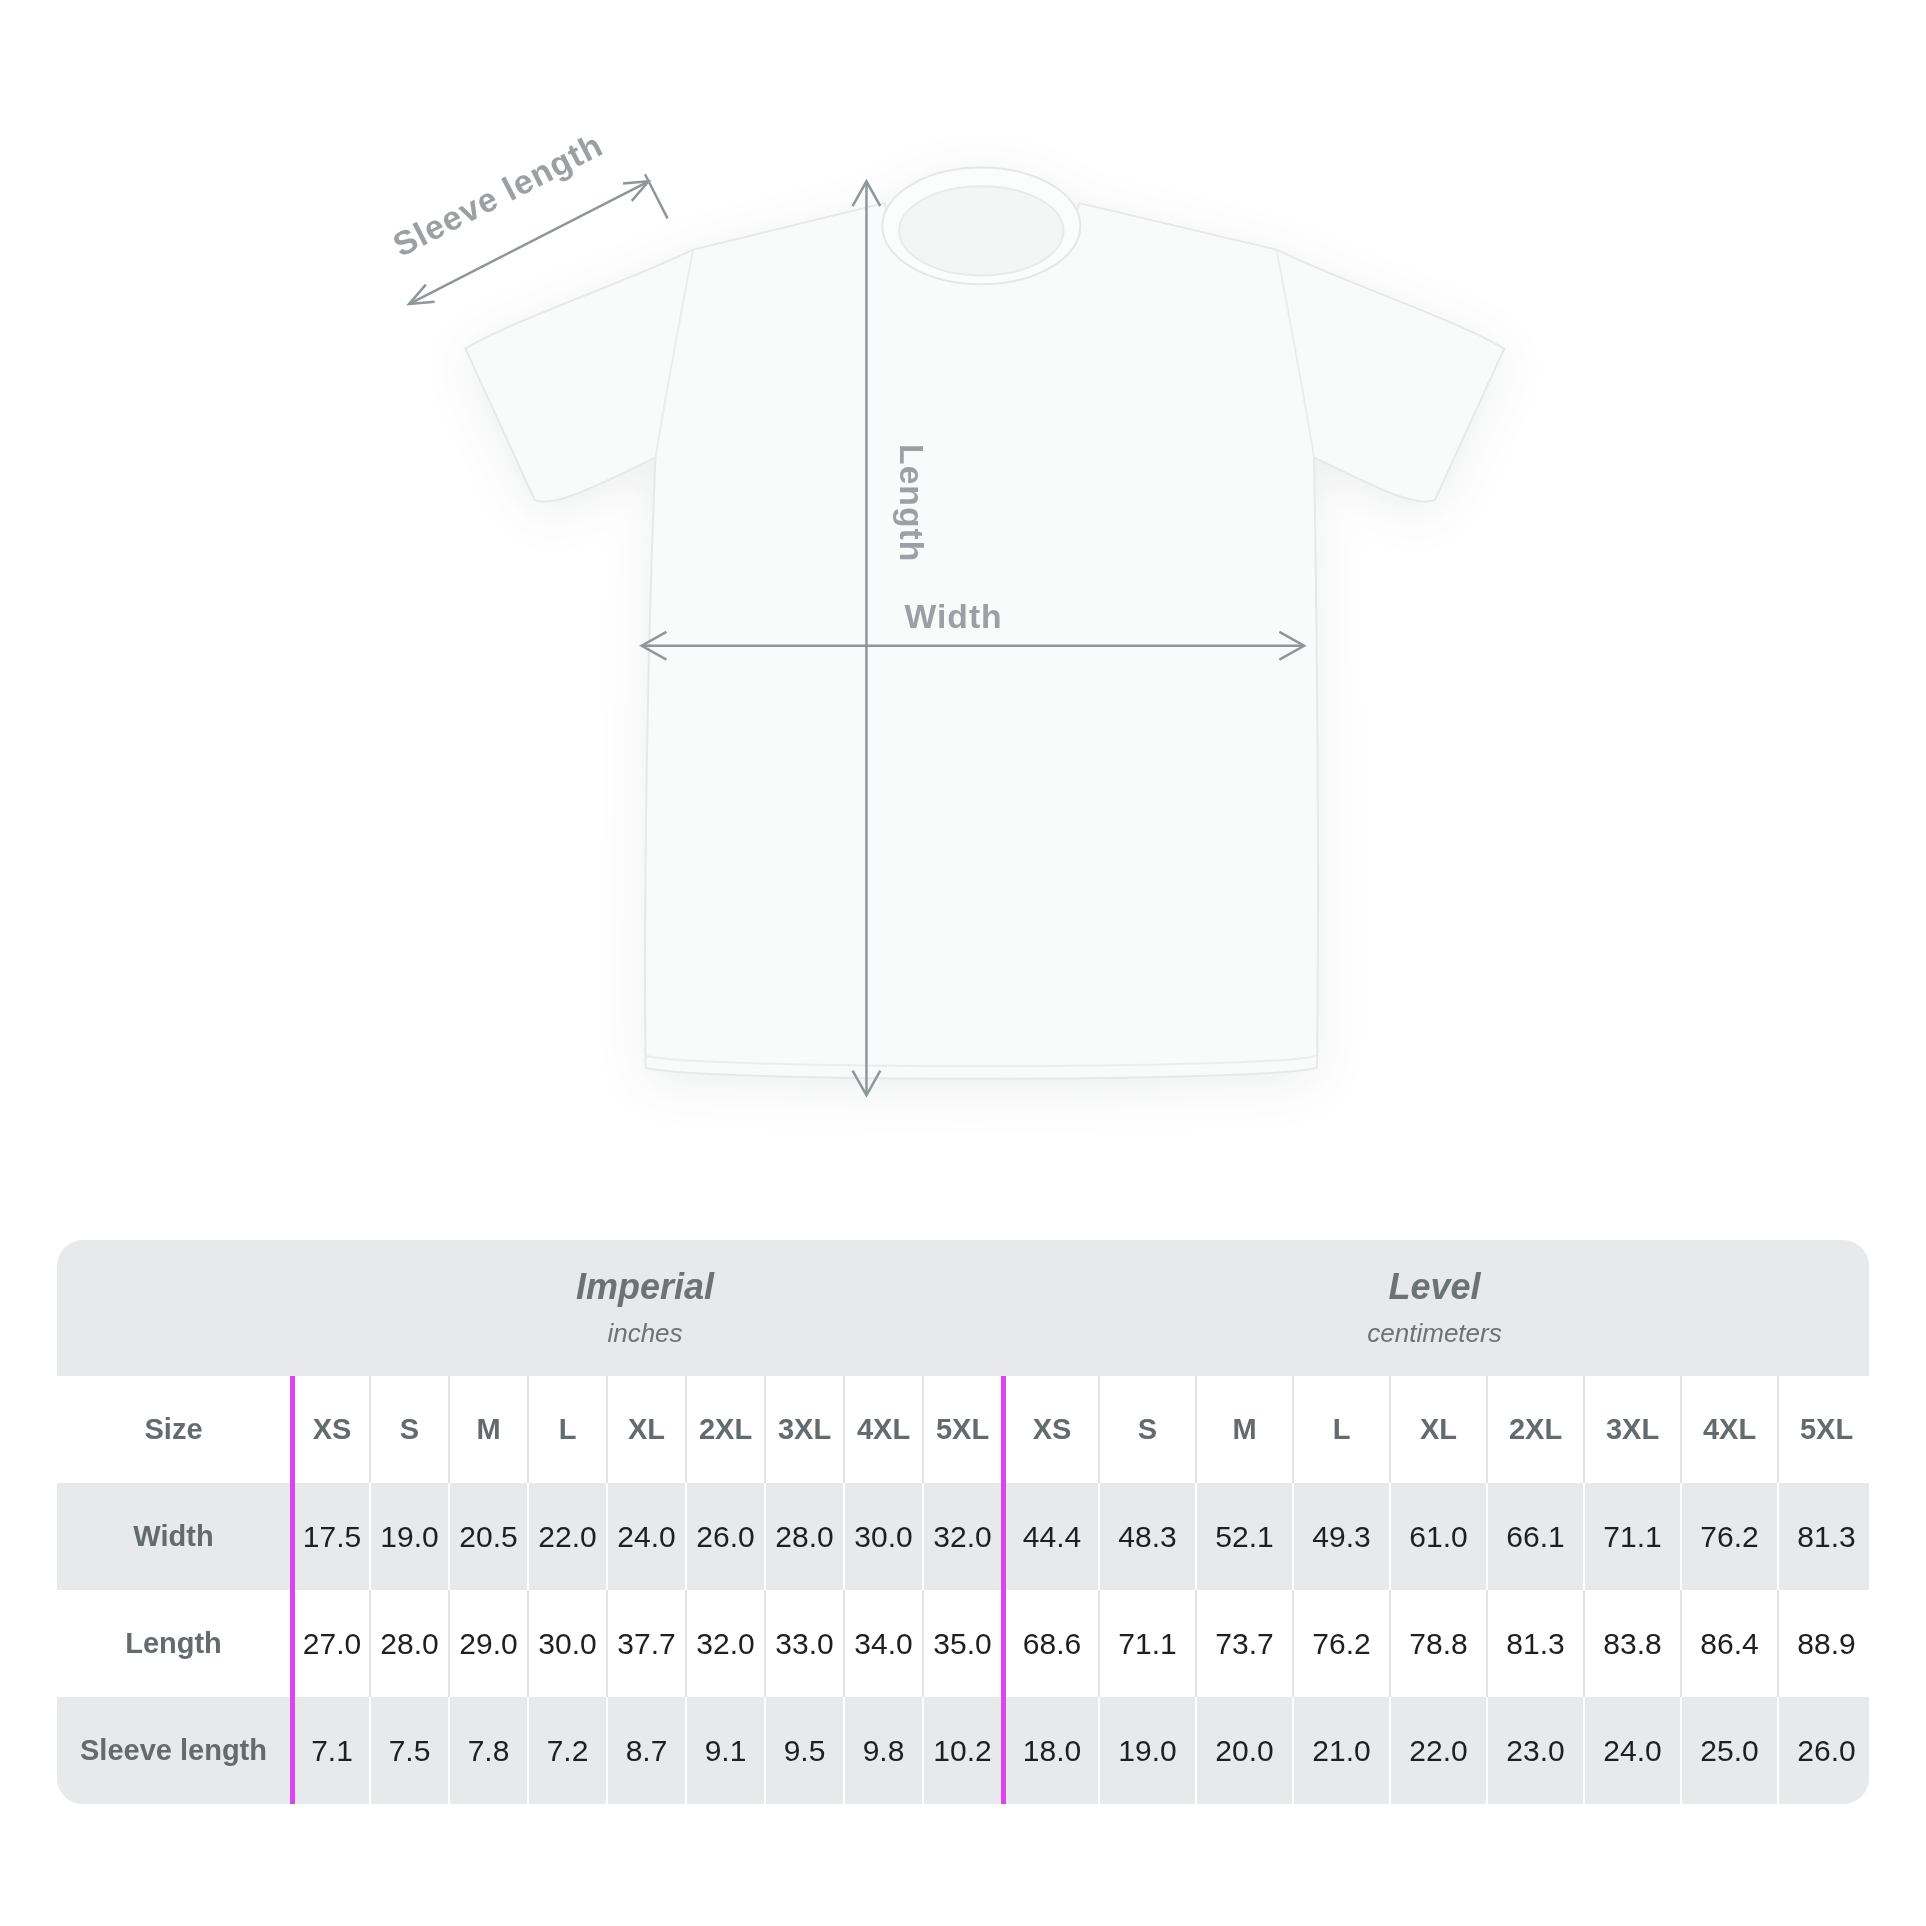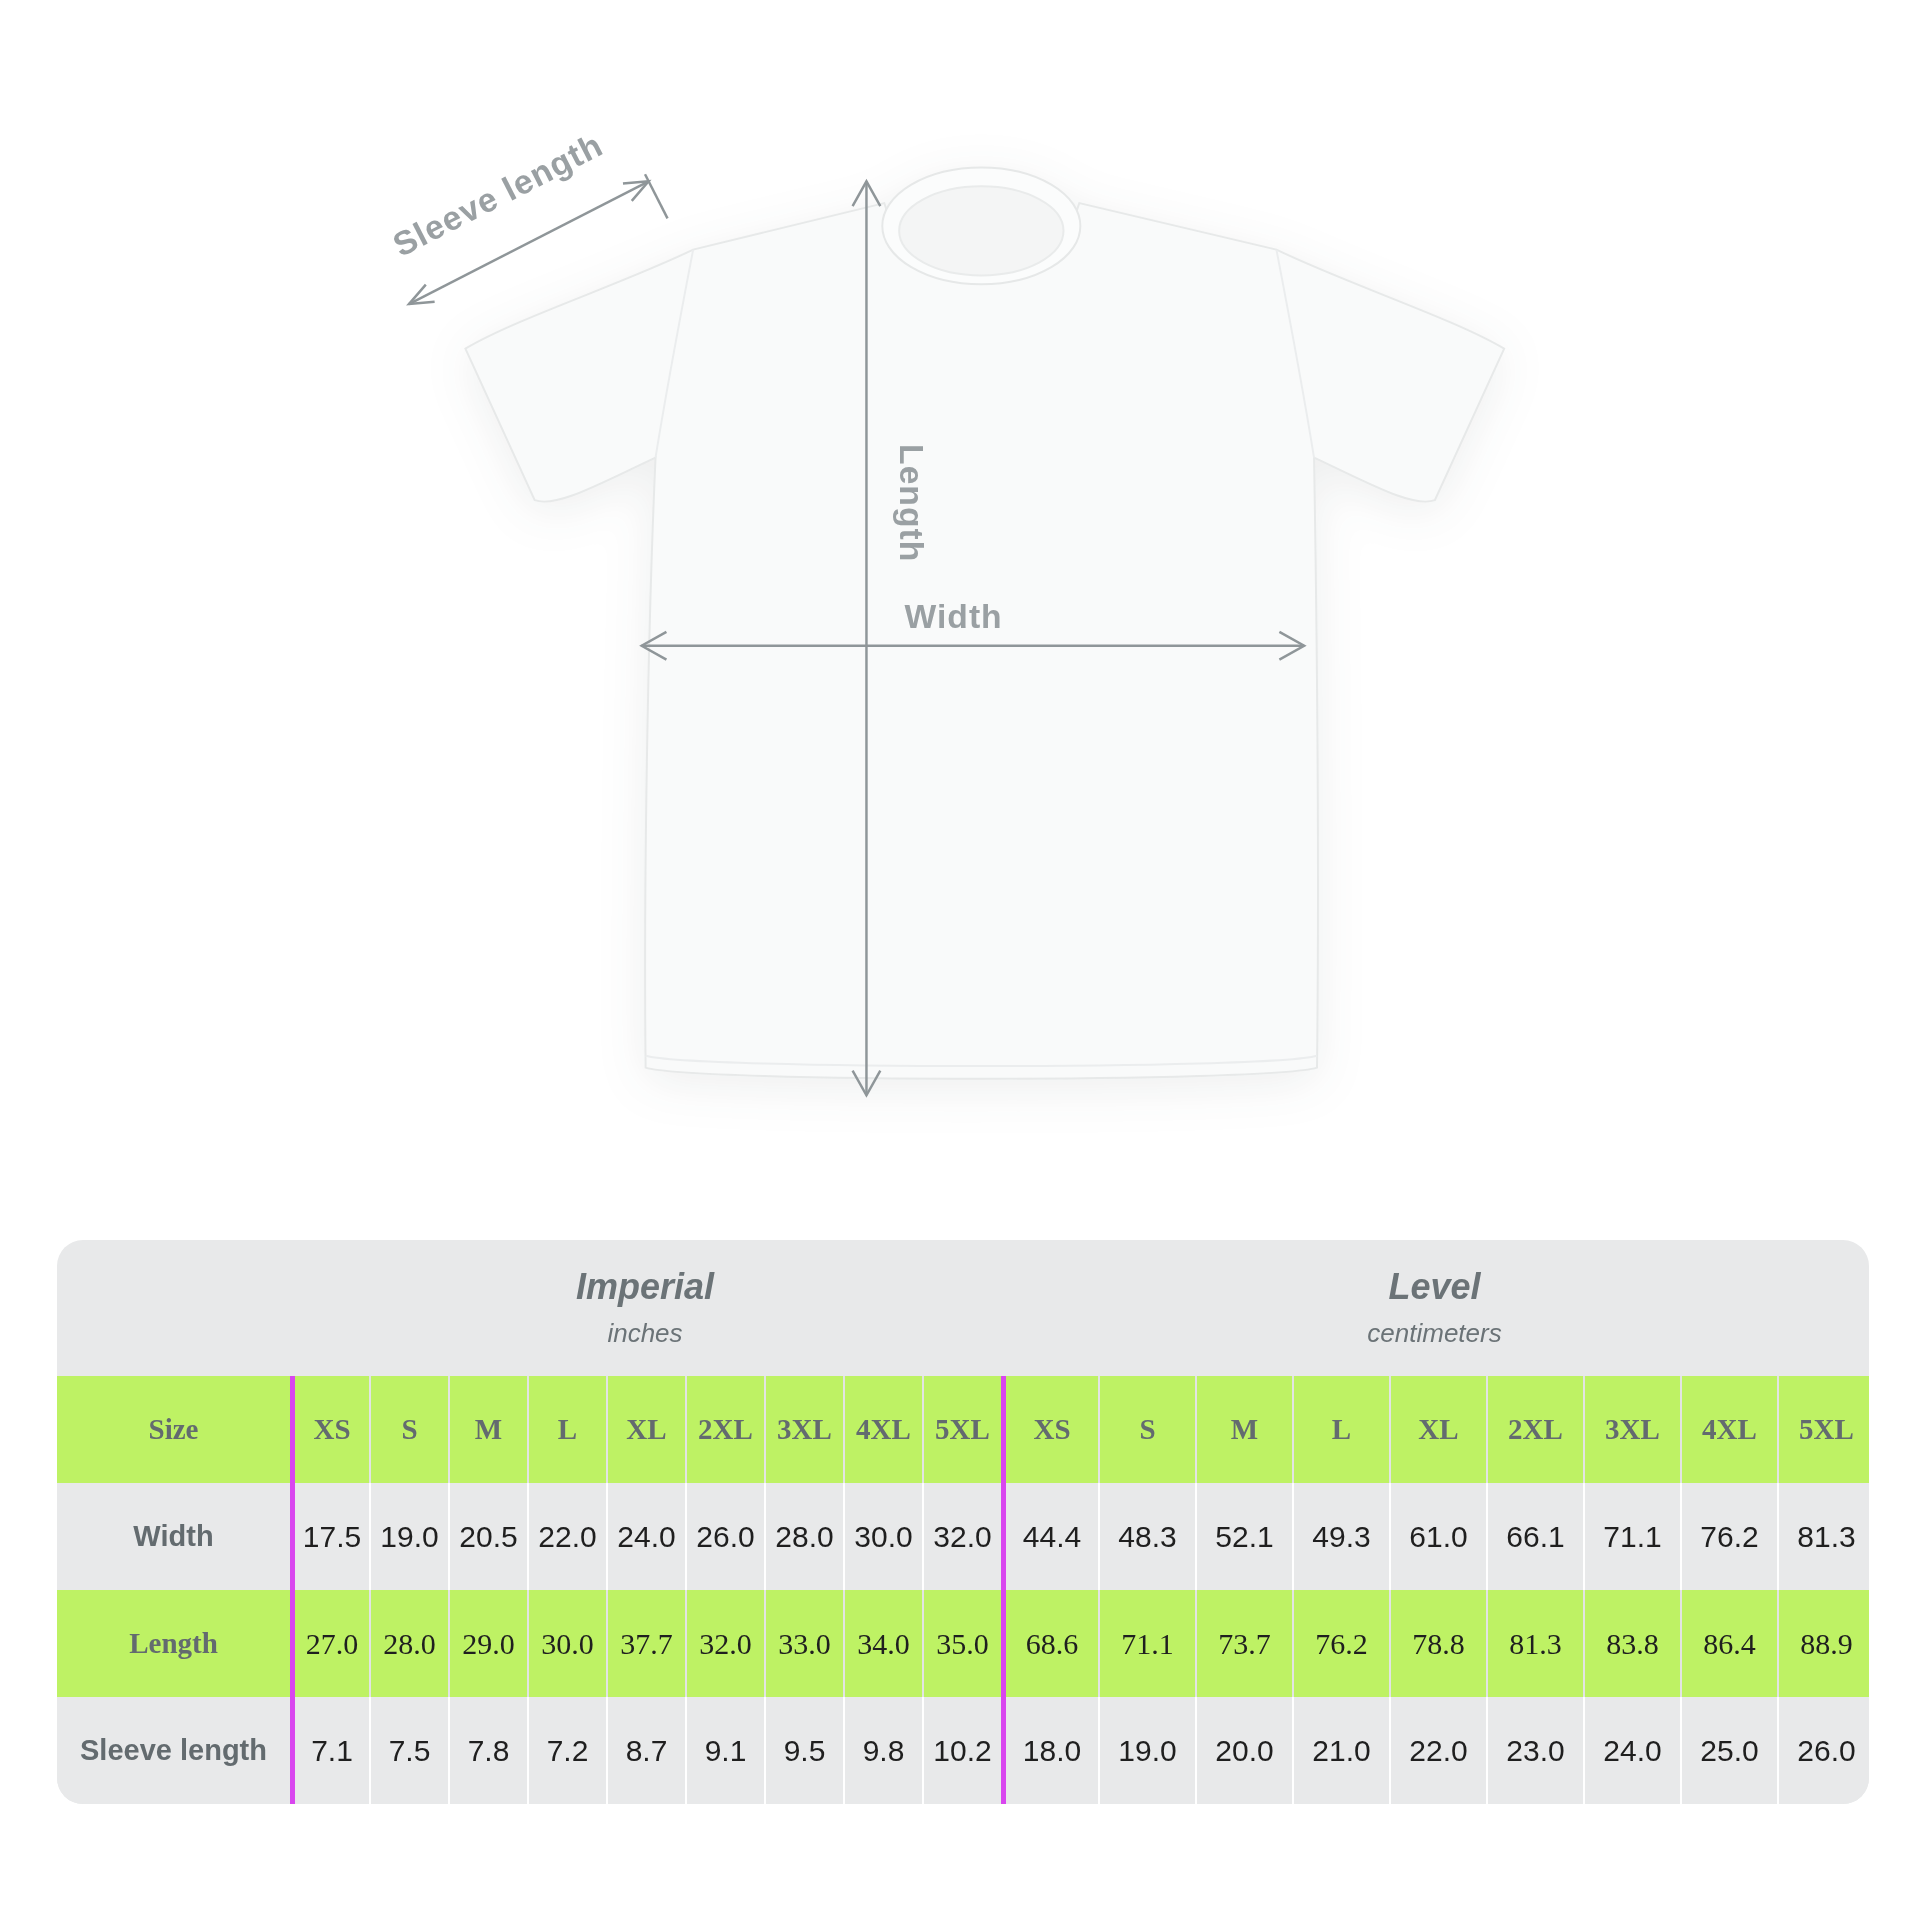--- a/index.html
+++ b/index.html
@@ -29,21 +29,21 @@
   .unit-head.metric{left:943px;width:869px;}
   .unit-name{font-size:36px;font-weight:bold;font-style:italic;margin-bottom:10px;}
   .unit-sub{font-size:26px;font-style:italic;}
   #grid{
     position:absolute;left:0;top:136px;width:1812px;
     display:grid;
     grid-template-columns:233px repeat(9,79px) repeat(9,97px);
     grid-auto-rows:107px;
   }
   .cell{display:flex;align-items:center;justify-content:center;font-size:30px;color:#1f1f1f;}
-  .cell.w{background:#bef264;font-family:Liberation Serif, serif;}
+  .cell.w{background:#ffffff;}
   .cell.g{background:#e8e9ea;}
   .cell.hd{font-weight:bold;color:#636b6f;font-size:29px;}
   .cell.w.sep{border-left:2px solid #e2e4e4;}
   .cell.g.sep{border-left:2px solid #ffffff;}
   .cell.sect{border-left:5px solid #d946ef;}
 </style>
 </head>
 <body>
 
 <div id="page">

